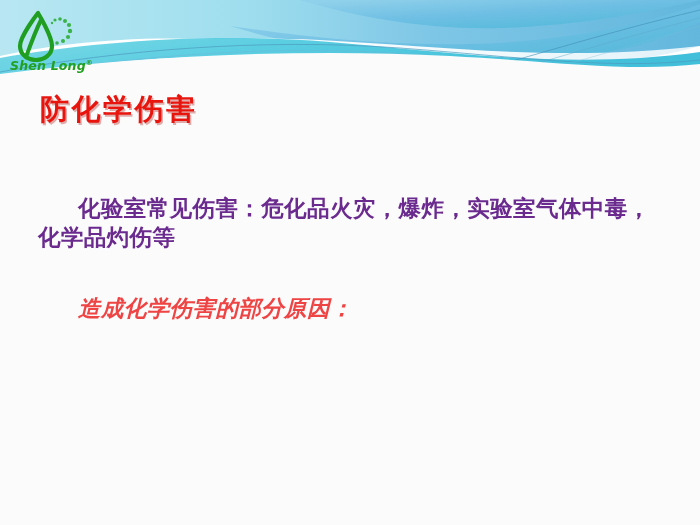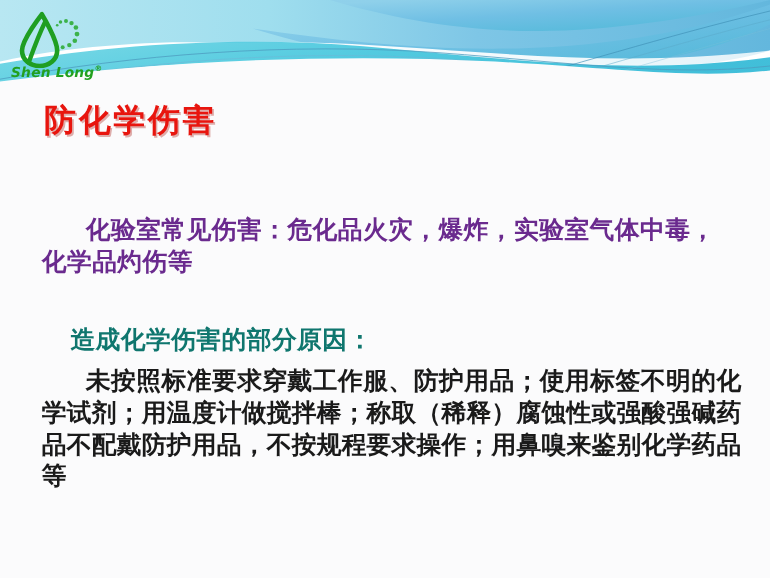--- a/index.html
+++ b/index.html
@@ -97,27 +97,28 @@
     left: 38px;
     top: 150px;
     width: 630px;
     font-size: 22.5px;
     color: #6a2a8e;
     text-indent: 40px;
     letter-spacing: 0.4px;
   }
 
   #para-causes-heading {
-    left: 24px;
+    left: 38px;
     top: 250px;
     width: 630px;
     font-size: 22.5px;
-    color: #0f766e;
+    color: #ef4444;
     text-indent: 40px;
     letter-spacing: 0.4px;
+    font-style: italic;
   }
 
   #para-causes-body {
     left: 38px;
     top: 288px;
     width: 636px;
     font-size: 22.5px;
     color: #1a1a1a;
     text-indent: 40px;
     letter-spacing: 0.2px;
@@ -194,15 +195,14 @@
       <circle cx="49" cy="33" r="1.8" fill="#3cb24a"></circle>
       <circle cx="44" cy="13" r="1.2" fill="#3cb24a"></circle>
     </svg>
     <div id="logo-wordmark"><span>Shen Long</span><span class="reg">®</span></div>
   </div>
 
   <div class="para" id="para-injuries">化验室常见伤害：危化品火灾，爆炸，实验室气体中毒，化学品灼伤等</div>
 
   <div class="para" id="para-causes-heading">造成化学伤害的部分原因：</div>
 
-  <div class="para" id="para-causes-body">未按照标准要求穿戴工作服、防护用品；使用标签不明的化学试剂；用温度计做搅拌棒；称取（稀释）腐蚀性或强酸强碱药品不配戴防护用品，不按规程要求操作；用鼻嗅来鉴别化学药品等</div>
 
 </div>
 
 </body></html>

